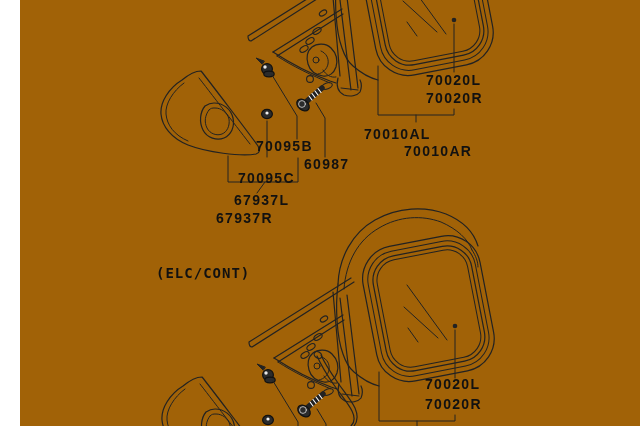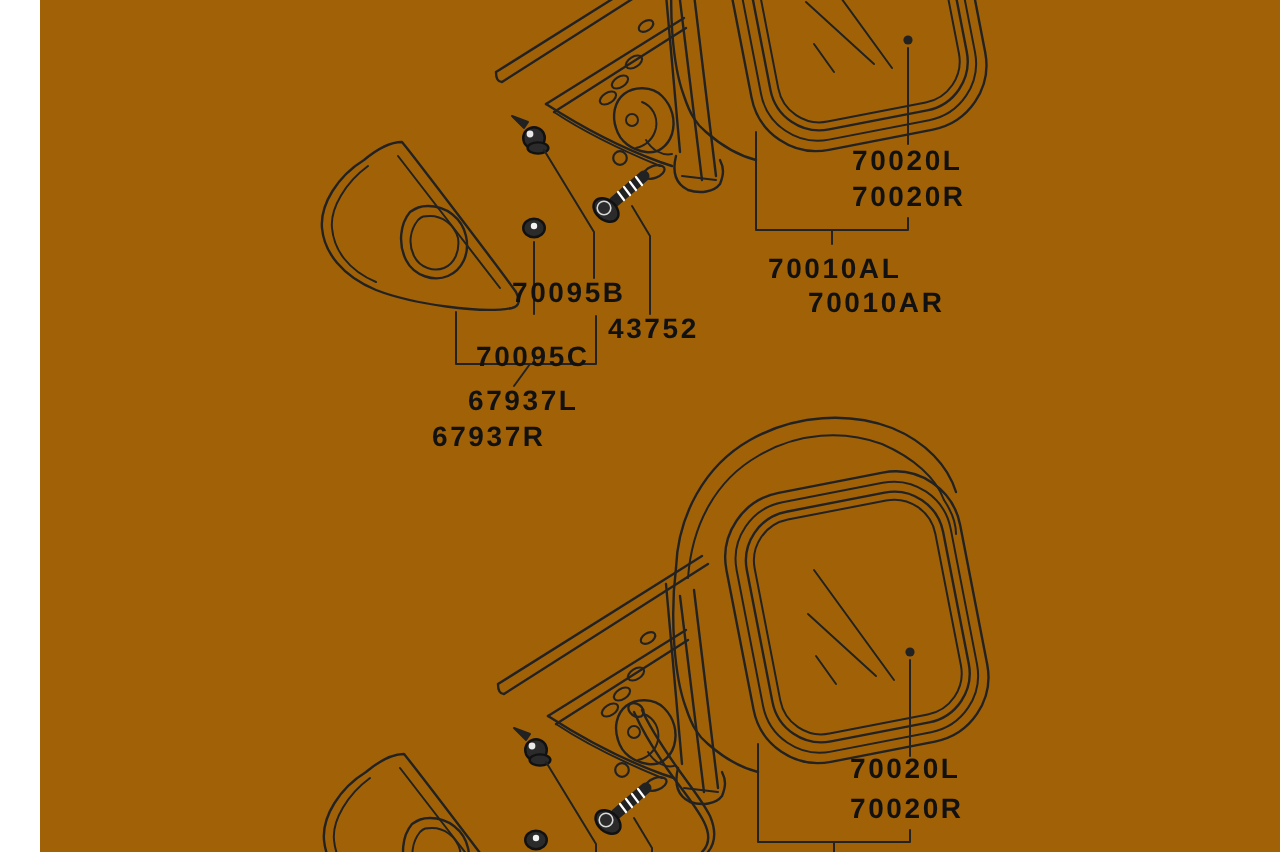--- a/index.html
+++ b/index.html
@@ -117,24 +117,25 @@
 
     <g fill="none" stroke="#222222" stroke-width="1.2" stroke-linecap="round">
       <path d="M297,356 C301,365 307,375 314,385 C321,395 328,403 332,411 C335,417 335,422 331,426"></path>
       <path d="M301,355 C305,364 311,373 318,383 C325,393 331,400 335,408 C338,415 338,421 334,426"></path>
       <ellipse cx="298" cy="355" rx="4.2" ry="3" transform="rotate(35 298 355)"></ellipse>
     </g>
   </svg>
 
   <div class="plabel" style="left:406px;top:73px">70020L</div>
   <div class="plabel" style="left:406px;top:91px">70020R</div>
-  <div class="plabel" style="left:364px;top:127px">70010AL</div>
+  <div class="plabel" style="left:344px;top:127px">70010AL</div>
   <div class="plabel" style="left:384px;top:144px">70010AR</div>
   <div class="plabel" style="left:236px;top:139px">70095B</div>
   <div class="plabel" style="left:218px;top:171px">70095C</div>
-  <div class="plabel" style="left:284px;top:157px">43752</div>
+  <div class="plabel" style="left:284px;top:157px">60987</div>
   <div class="plabel" style="left:214px;top:193px">67937L</div>
   <div class="plabel" style="left:196px;top:211px">67937R</div>
 
+  <div class="note" style="left:136px;top:265px">(ELC/CONT)</div>
   <div class="plabel" style="left:405px;top:377px">70020L</div>
   <div class="plabel" style="left:405px;top:397px">70020R</div>
 
 </div>
 
 </body></html>

